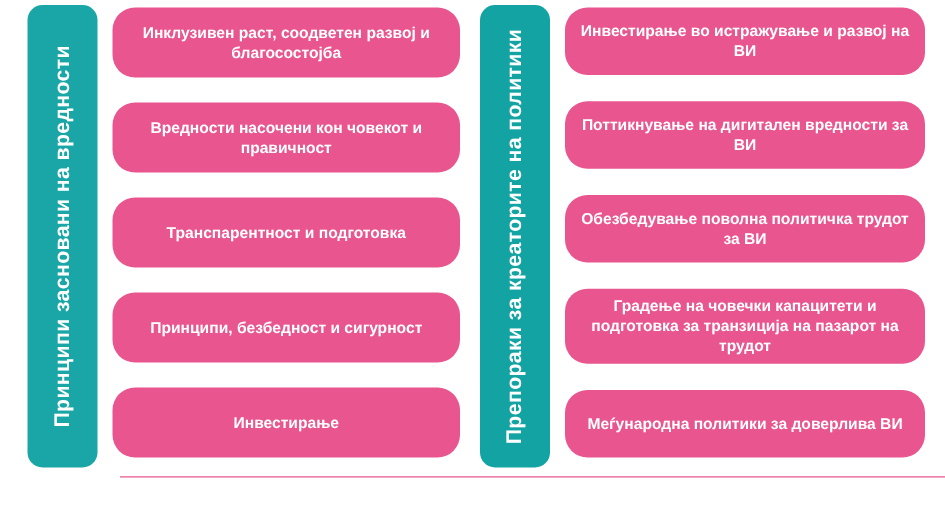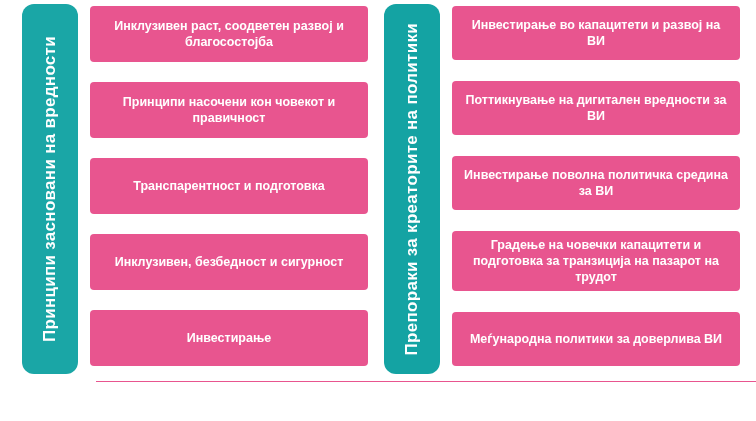--- a/index.html
+++ b/index.html
@@ -70,21 +70,21 @@
     flex: 1 1 auto;
     display: flex;
     flex-direction: column;
     justify-content: space-between;
     padding: 2px 0 8px 0;
     box-sizing: border-box;
   }
   .card {
     background: #e8558f;
     color: #ffffff;
-    border-radius: 4px;
+    border-radius: 18px;
     display: flex;
     align-items: center;
     justify-content: center;
     text-align: center;
     font-size: 12.5px;
     font-weight: bold;
     line-height: 16px;
     padding: 6px 10px;
     box-sizing: border-box;
     min-height: 54px;
@@ -121,35 +121,35 @@
 <div class="slide">
 
   <div class="columns">
 
     <div class="col col-left">
       <div class="vbar">
         <span class="vbar-text">Принципи засновани на вредности</span>
       </div>
       <div class="cards cards-left">
         <div class="card">Инклузивен раст, соодветен развој и благосостојба</div>
-        <div class="card">Принципи насочени кон човекот и правичност</div>
+        <div class="card">Вредности насочени кон човекот и правичност</div>
         <div class="card">Транспарентност и подготовка</div>
-        <div class="card">Инклузивен, безбедност и сигурност</div>
+        <div class="card">Принципи, безбедност и сигурност</div>
         <div class="card">Инвестирање</div>
       </div>
     </div>
 
     <div class="col col-right">
       <div class="vbar vbar-right">
         <span class="vbar-text">Препораки за креаторите на политики</span>
       </div>
       <div class="cards cards-right">
-        <div class="card">Инвестирање во капацитети и развој на ВИ</div>
+        <div class="card">Инвестирање во истражување и развој на ВИ</div>
         <div class="card">Поттикнување на дигитален вредности за ВИ</div>
-        <div class="card">Инвестирање поволна политичка средина за ВИ</div>
+        <div class="card">Обезбедување поволна политичка трудот за ВИ</div>
         <div class="card card-tall">Градење на човечки капацитети и подготовка за транзиција на пазарот на трудот</div>
         <div class="card">Меѓународна политики за доверлива ВИ</div>
       </div>
     </div>
 
   </div>
 
   <div class="footer-rule"></div>
   <div class="footer">
     

